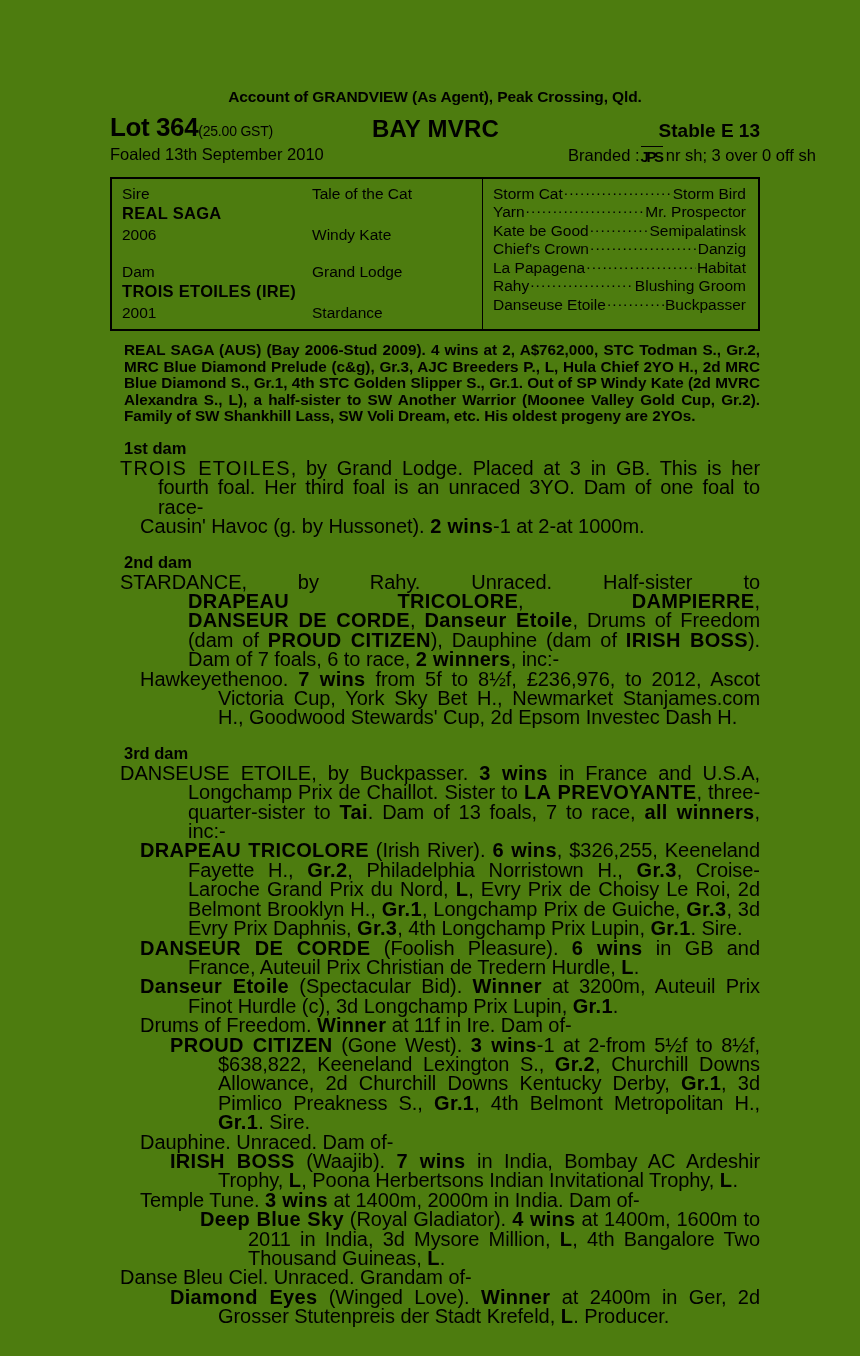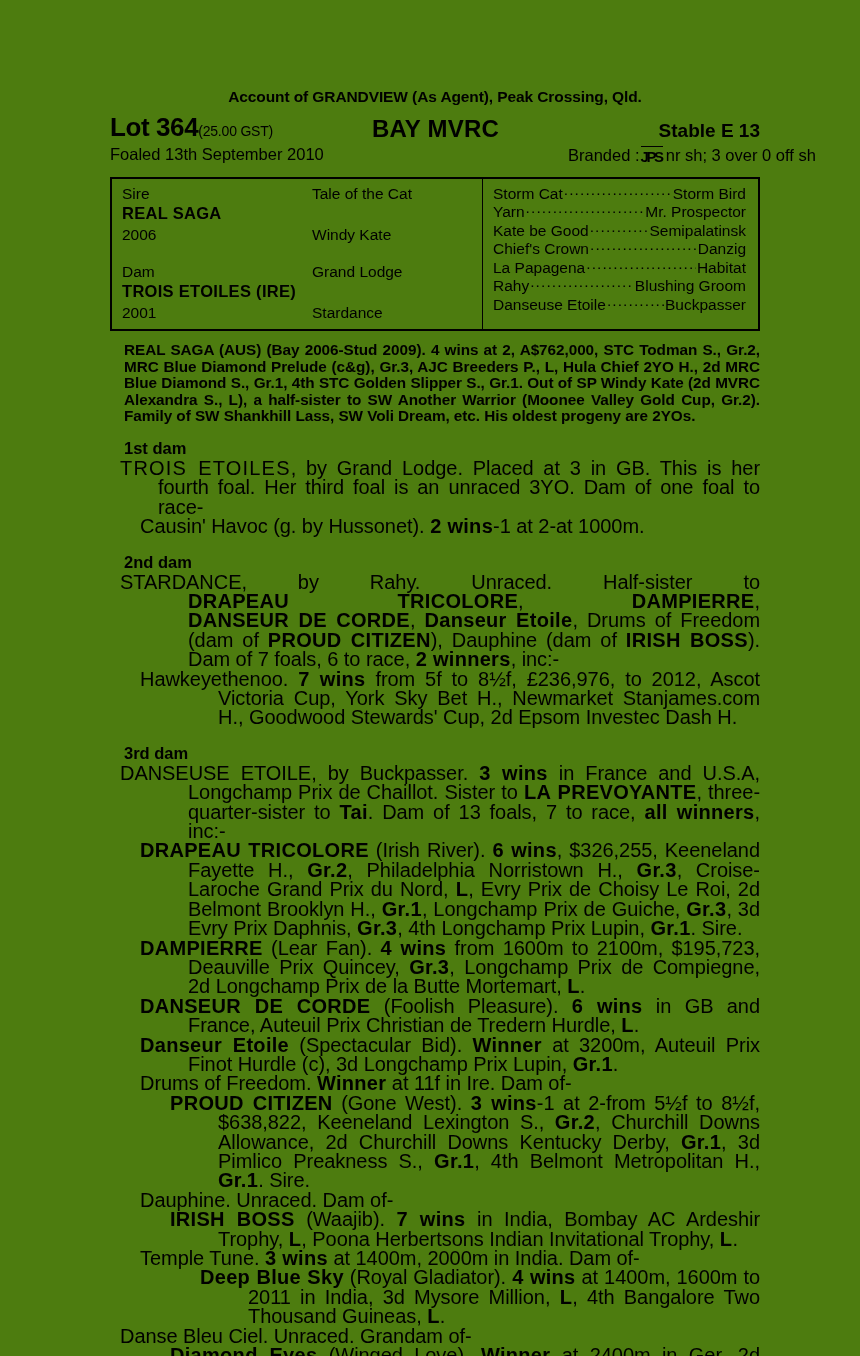--- a/index.html
+++ b/index.html
@@ -322,25 +322,20 @@
       </p>
 
       <p class="blk lv1" style="text-indent:-48px">
         <b>DRAPEAU&nbsp;TRICOLORE</b> (Irish River). <b>6 wins</b>, $326,255, Keeneland Fayette
         H., <b>Gr.2</b>, Philadelphia Norristown H., <b>Gr.3</b>, Croise-Laroche Grand Prix du
         Nord, <b>L</b>, Evry Prix de Choisy Le Roi, 2d Belmont Brooklyn H., <b>Gr.1</b>,
         Longchamp Prix de Guiche, <b>Gr.3</b>, 3d Evry Prix Daphnis, <b>Gr.3</b>, 4th
         Longchamp Prix Lupin, <b>Gr.1</b>. Sire.
       </p>
 
-      <p class="blk lv1" style="text-indent:-48px">
-        <b>DAMPIERRE</b> (Lear Fan). <b>4 wins</b> from 1600m to 2100m, $195,723, Deauville
-        Prix Quincey, <b>Gr.3</b>, Longchamp Prix de Compiegne, 2d Longchamp Prix
-        de la Butte Mortemart, <b>L</b>.
-      </p>
 
       <p class="blk lv1" style="text-indent:-48px">
         <b>DANSEUR&nbsp;DE&nbsp;CORDE</b> (Foolish Pleasure). <b>6 wins</b> in GB and France,
         Auteuil Prix Christian de Tredern Hurdle, <b>L</b>.
       </p>
 
       <p class="blk lv1" style="text-indent:-48px">
         <b>Danseur&nbsp;Etoile</b> (Spectacular Bid). <b>Winner</b> at 3200m, Auteuil Prix Finot
         Hurdle (c), 3d Longchamp Prix Lupin, <b>Gr.1</b>.
       </p>

